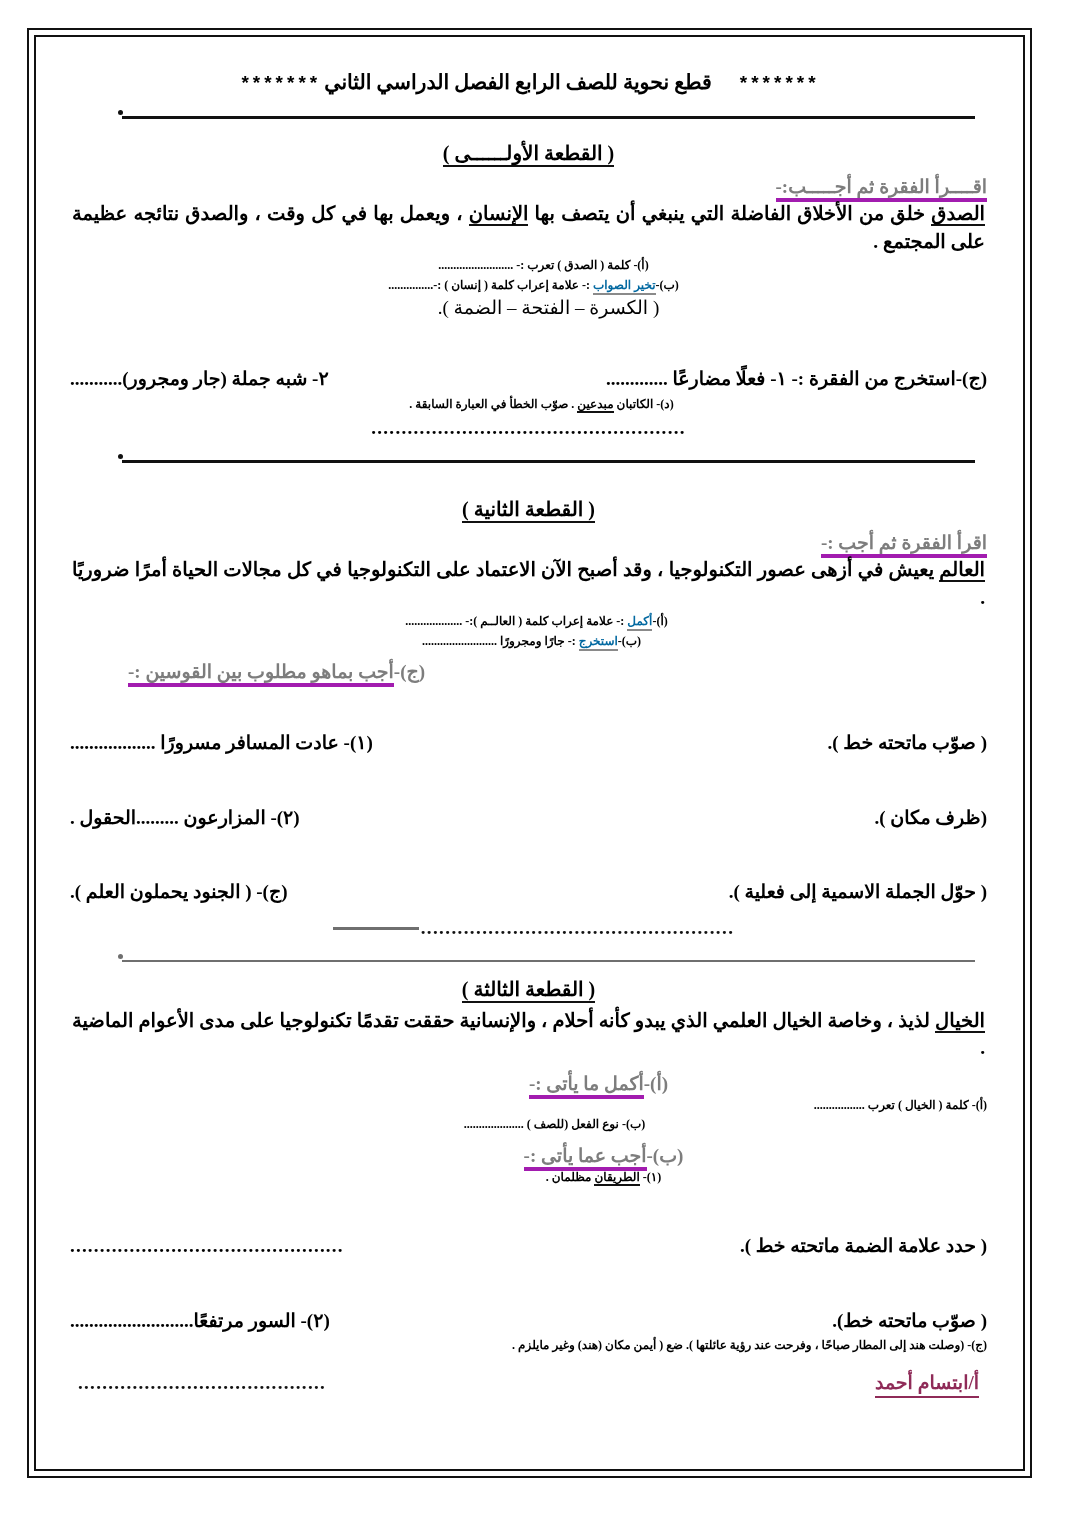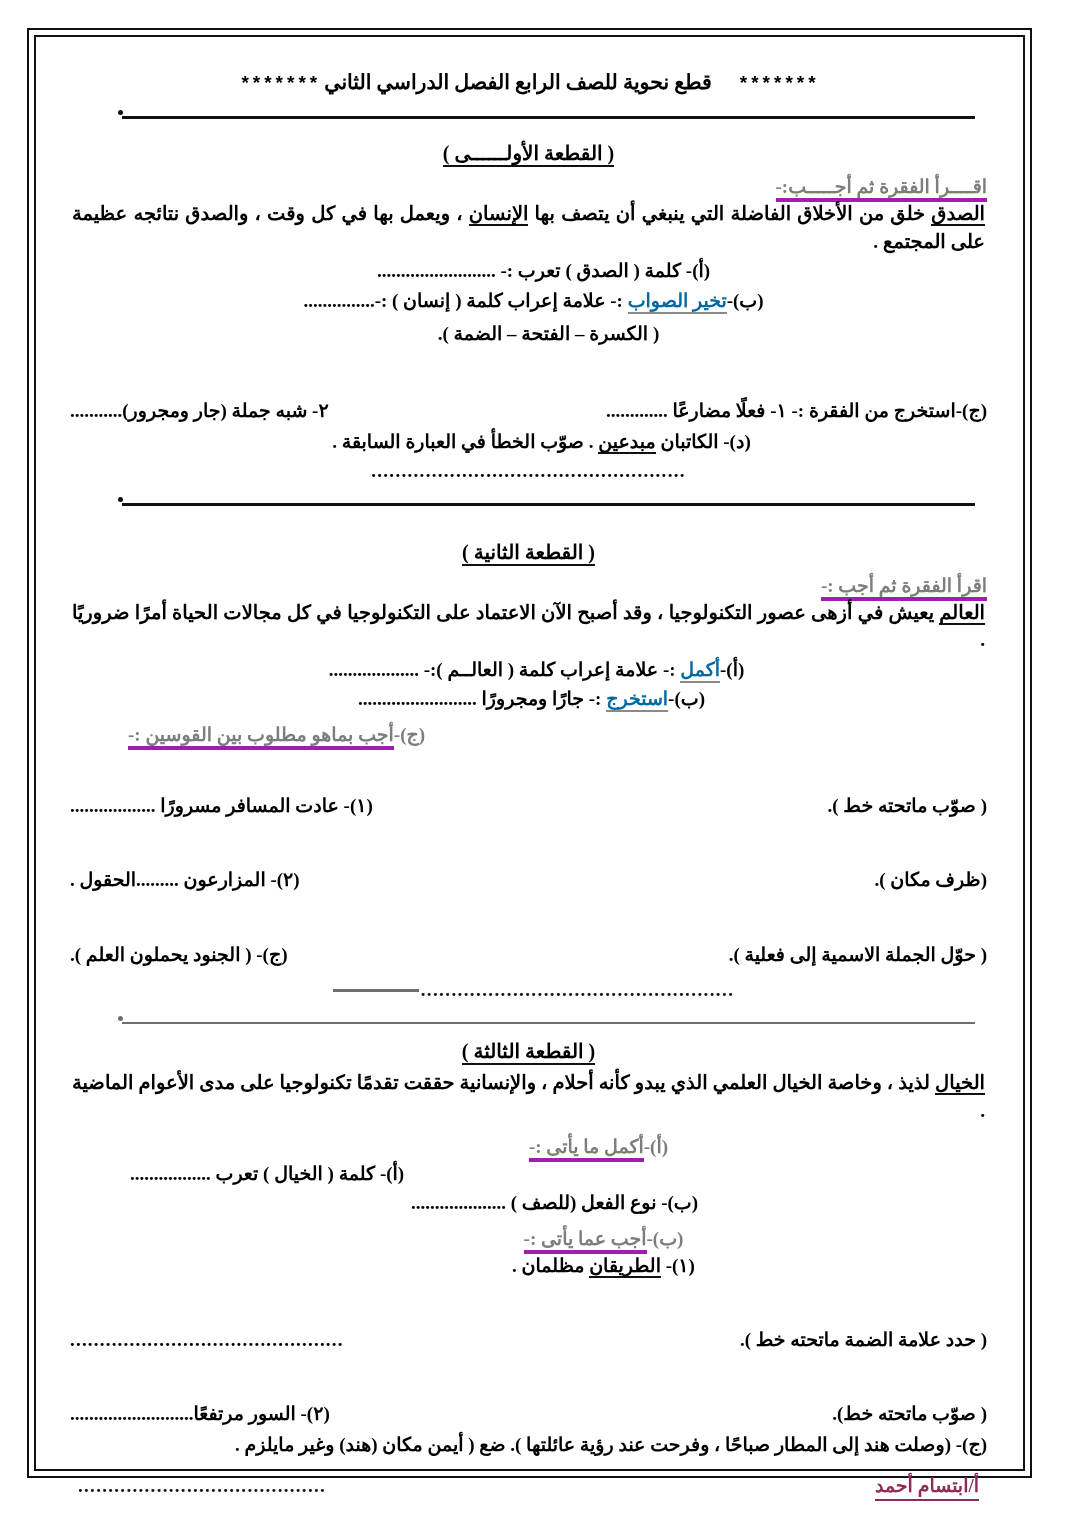--- a/index.html
+++ b/index.html
@@ -119,21 +119,21 @@
     font-weight: bold;
     line-height: 1.42;
     text-align: justify;
     text-align-last: right;
     margin: 2px 0 2px 0;
     padding: 0 2px;
   }
   .passage .ul { border-bottom: 2px solid #111; }
 
   .q {
-    font-size: 19px;
+    font-size: 12px;
     font-weight: bold;
     line-height: 1.45;
     margin: 2px 0;
     text-align: right;
   }
   .q .lbl {
     color: #0369a1;
     border-bottom: 2px solid #8a8a8a;
     padding-bottom: 1px;
   }
@@ -149,23 +149,23 @@
     font-size: 19px;
     font-weight: bold;
     line-height: 1.5;
     margin: 2px 0;
   }
   .q-row .right-part { text-align: right; }
   .q-row .left-part  { text-align: left; white-space: nowrap; margin-top: 44px; }
 
   .choices {
     font-size: 19px;
-    font-weight: bold;
-    text-align: center;
-    margin: 8px 0;
+    font-weight: normal;
+    text-align: center;
+    margin: 2px 0;
     padding-left: 40px;
   }
 
   .sep-dots {
     text-align: center;
     font-size: 19px;
     font-weight: bold;
     letter-spacing: 1.4px;
     margin: 10px 0 4px 0;
     color: #111;
@@ -329,21 +329,21 @@
   </div>
 
   <div class="passage">
     <span class="ul">الخيال</span> لذيذ ، وخاصة الخيال العلمي الذي يبدو كأنه أحلام ، والإنسانية حققت تقدمًا تكنولوجيا على مدى الأعوام الماضية .
   </div>
 
   <div class="instruction" style="text-align:center; padding-left:140px;">
     <span class="lblplain" style="color:#7d7d7d;">(أ)-</span><span class="u">أكمل ما يأتى :-</span>
   </div>
 
-  <div class="q" style="text-align:left; padding-left:60px;">
+  <div class="q" style="text-align:right; padding-left:60px;">
     <span class="lblplain">(أ)-</span>
     <span>كلمة ( الخيال ) تعرب </span><span class="dots-inline">.................</span>
   </div>
 
   <div class="q" style="text-align:center; padding-left:52px;">
     <span class="lblplain">(ب)-</span>
     <span>نوع الفعل (للصف ) </span><span class="dots-inline">....................</span>
   </div>
 
   <div class="instruction" style="text-align:center; padding-left:150px;">

